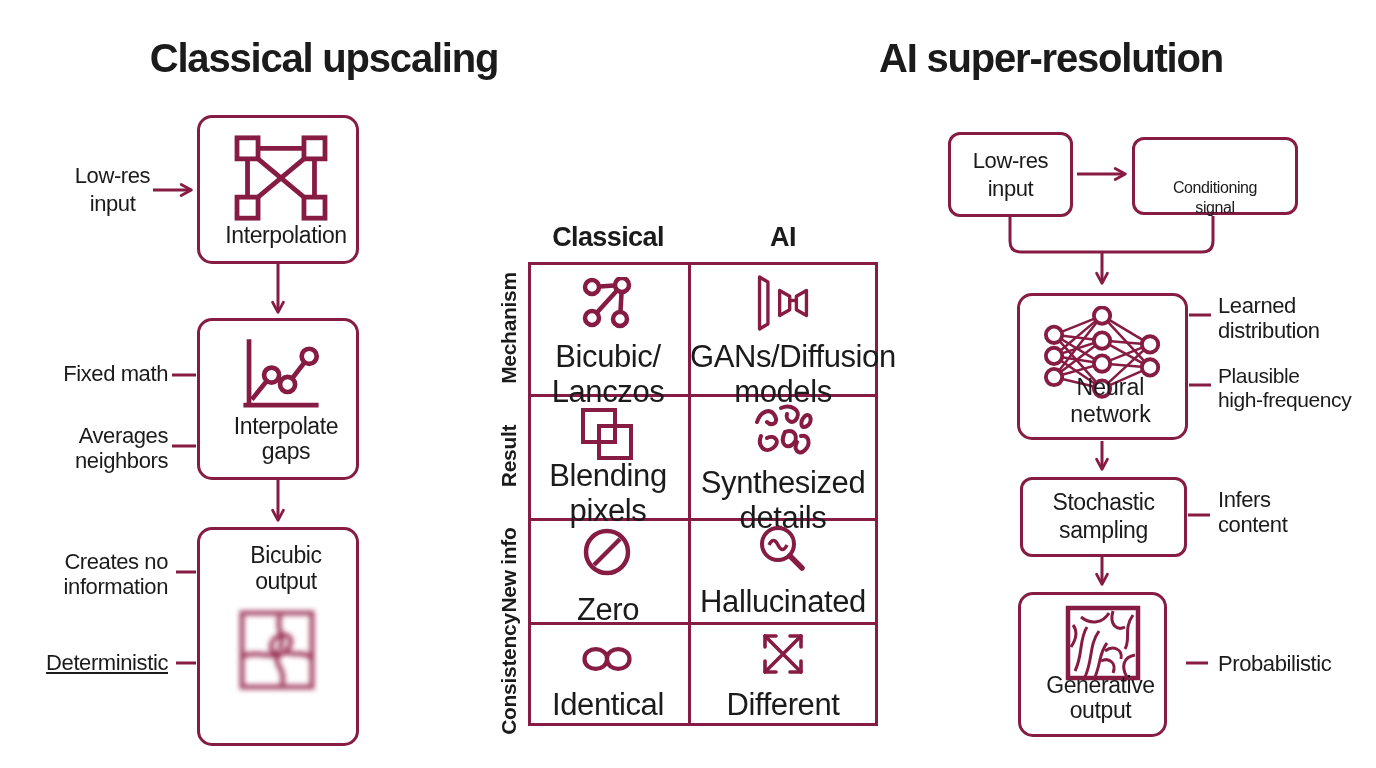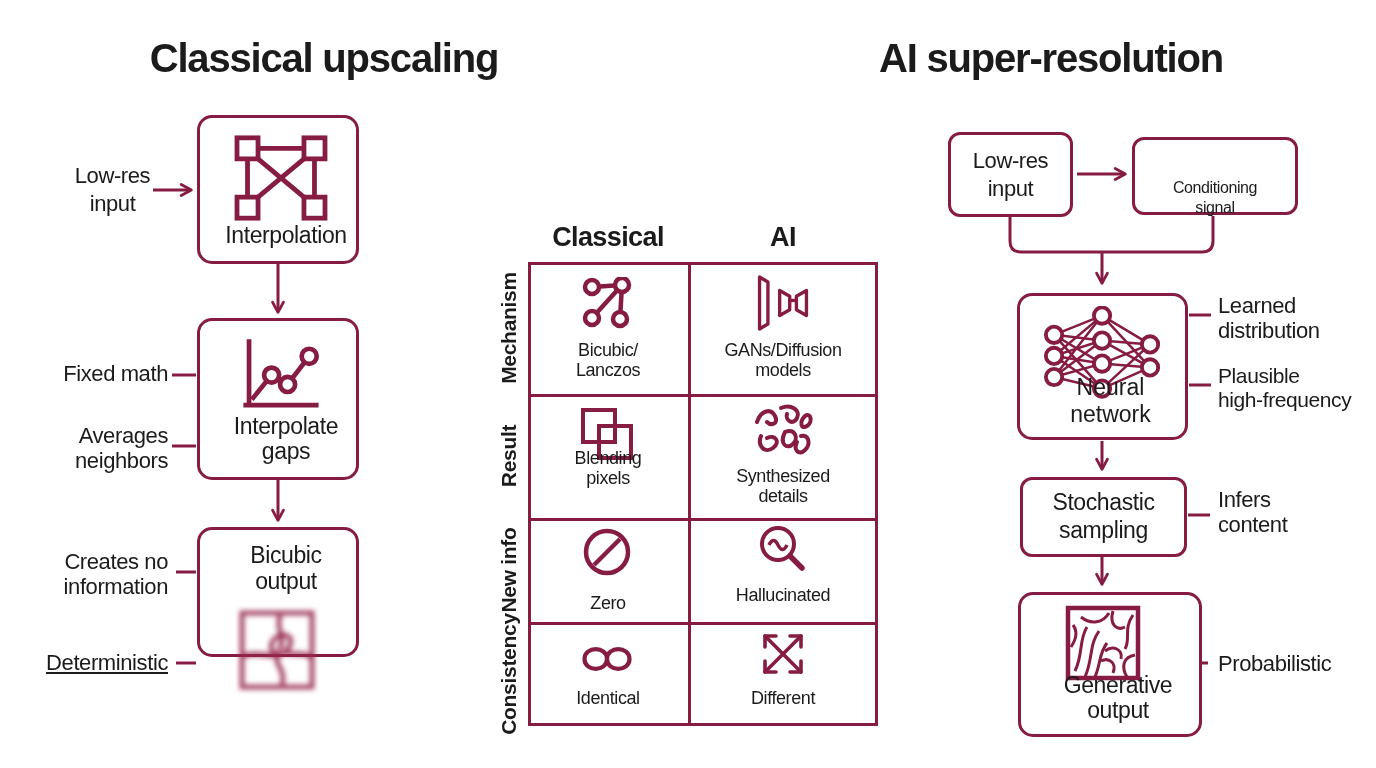--- a/index.html
+++ b/index.html
@@ -12,21 +12,21 @@
     font-family:"Liberation Sans",sans-serif;color:var(--text);}
   .canvas{position:absolute;left:0;top:0;width:1376px;height:768px;background:var(--background);}
   .abs{position:absolute;}
   .lbl{white-space:pre-line;line-height:1.12;letter-spacing:-0.4px;}
   .center{text-align:center;}
   .right{text-align:right;}
   .title{font-size:40px;font-weight:bold;letter-spacing:-1.2px;text-align:center;}
   .box{position:absolute;border:3px solid var(--accent);border-radius:15px;background:var(--background);}
   .box-label{position:absolute;left:0;width:100%;text-align:center;font-size:23px;padding-left:16px;}
   .side-label{font-size:22px;}
-  .cell-label{position:absolute;text-align:center;font-size:18px;}
+  .cell-label{position:absolute;text-align:center;font-size:31px;}
   .col-header{position:absolute;text-align:center;font-size:27px;font-weight:bold;letter-spacing:-0.6px;}
   .row-header{position:absolute;text-align:center;font-size:21px;font-weight:bold;letter-spacing:-0.3px;
     transform:rotate(-90deg);}
   .tline{position:absolute;background:var(--accent);}
   .flexcenter{display:flex;align-items:center;justify-content:center;}
   svg{display:block;}
   .accent-stroke{color:var(--accent);}
 </style>
 </head>
 <body>
@@ -95,21 +95,21 @@
         </g>
       </svg>
       <div class="box-label lbl" style="bottom:12px;">Interpolate
 gaps</div>
     </div>
 
     <div class="abs lbl side-label right" style="left:28px;top:550px;width:140px;">Creates no
 information</div>
     <div class="abs lbl side-label right" style="left:28px;top:651px;width:140px;text-decoration:underline;">Deterministic</div>
 
-    <div class="box" style="left:197px;top:527px;width:162px;height:130px;">
+    <div class="box" style="left:197px;top:527px;width:162px;height:219px;">
       <div class="box-label lbl" style="top:13px;">Bicubic
 output</div>
       <svg class="abs" style="left:35px;top:76px;" width="84" height="90" viewBox="0 0 84 90">
         <defs>
             <filter id="blurf" x="-20%" y="-20%" width="140%" height="140%">
           <feGaussianBlur stdDeviation="2.6"></feGaussianBlur>
             </filter>
           </defs>
         <g filter="url(#blurf)" fill="none" stroke="#97294f" stroke-opacity="0.85" stroke-width="5">
           <rect x="7" y="7" width="70" height="74"></rect>
@@ -161,21 +161,21 @@
     </svg>
     <div class="cell-label lbl" style="left:250px;top:140px;width:186px;">GANs/Diffusion
 models</div>
 
     <svg class="abs accent-stroke" style="left:138px;top:205px;" width="58" height="58" viewBox="0 0 58 58">
       <g fill="none" stroke="currentColor" stroke-width="4">
         <rect x="5" y="5" width="32" height="32"></rect>
         <rect x="21" y="21" width="32" height="32"></rect>
       </g>
     </svg>
-    <div class="cell-label lbl" style="left:88px;top:248px;width:160px;">Blending
+    <div class="cell-label lbl" style="left:88px;top:259px;width:160px;">Blending
 pixels</div>
 
     <svg class="abs accent-stroke" style="left:311px;top:202px;" width="64" height="60" viewBox="0 0 64 60">
       <g fill="none" stroke="currentColor" stroke-width="4" stroke-linecap="round">
         <path d="M6 20 C10 8 20 6 24 14 C28 22 20 24 16 20"></path>
         <path d="M30 6 C40 2 50 8 46 16 C42 24 34 18 36 12"></path>
         <path d="M54 14 C60 10 62 20 56 24 C50 28 48 20 54 14"></path>
         <path d="M10 34 C6 44 14 52 22 46 C30 40 24 32 16 36"></path>
         <path d="M34 30 C44 26 48 36 42 42 C36 48 28 42 34 30"></path>
         <path d="M50 34 C58 32 60 42 54 48 C48 54 42 48 46 40"></path>
@@ -253,21 +253,21 @@
         </g>
       </svg>
       <div class="box-label" style="bottom:9px;">Neural network</div>
     </div>
 
     <div class="box flexcenter" style="left:180px;top:477px;width:167px;height:80px;border-radius:12px;">
       <div class="lbl center" style="font-size:23px;line-height:1.2;">Stochastic
 sampling</div>
     </div>
 
-    <div class="box" style="left:178px;top:592px;width:184px;height:145px;">
+    <div class="box" style="left:178px;top:592px;width:149px;height:145px;">
       <svg class="abs accent-stroke" style="left:44px;top:10px;" width="76" height="76" viewBox="0 0 76 76">
         <defs>
             <clipPath id="texclip">
               <rect x="3" y="3" width="70" height="70"></rect>
             </clipPath>
           </defs>
         <g fill="none" stroke="currentColor" stroke-width="3" clip-path="url(#texclip)">
           <path d="M10 66 C18 50 14 34 22 22"></path>
           <path d="M20 72 C28 54 24 40 34 26"></path>
           <path d="M30 72 C36 58 34 48 42 38"></path>

